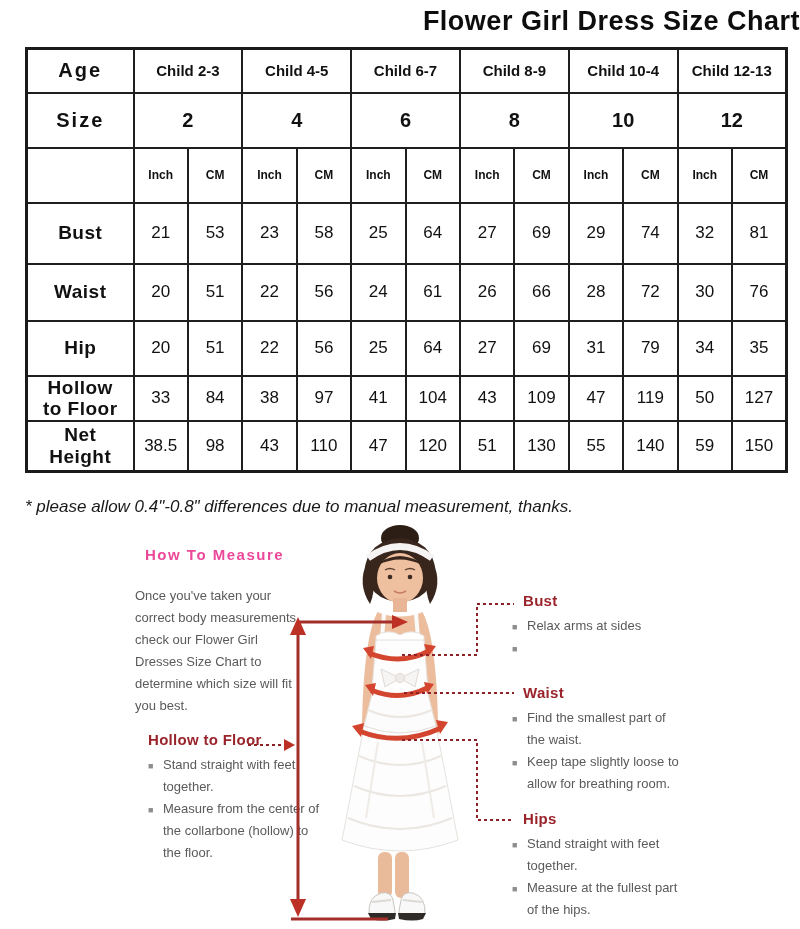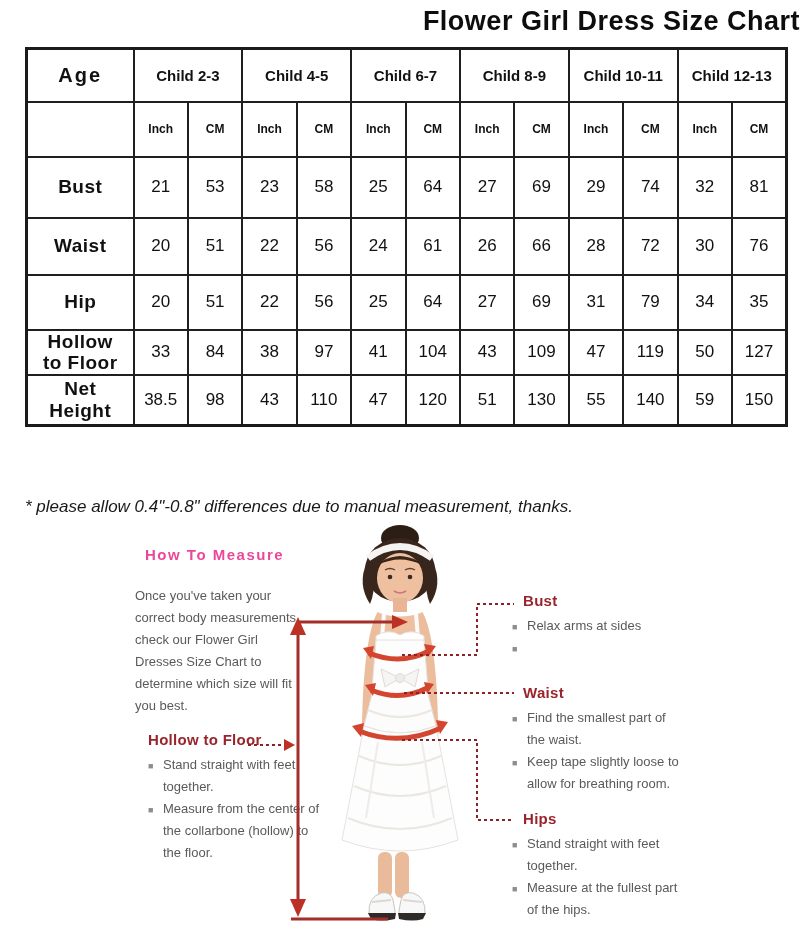--- a/index.html
+++ b/index.html
@@ -45,28 +45,37 @@
 <div class="page">
 
   <div class="title">Flower Girl Dress Size Chart</div>
 
   <table class="size">
     <colgroup>
       <col style="width:107px">
       <col span="12">
     </colgroup>
     <tbody>
-        <tr style="height:53px">
+        <tr style="height:44px">
       <th class="hdr">Age</th>
       <td class="age" colspan="2">Child 2-3</td>
       <td class="age" colspan="2">Child 4-5</td>
       <td class="age" colspan="2">Child 6-7</td>
       <td class="age" colspan="2">Child 8-9</td>
-      <td class="age" colspan="2">Child 10-11</td>
+      <td class="age" colspan="2">Child 10-4</td>
       <td class="age" colspan="2">Child 12-13</td>
+    </tr>
+    <tr style="height:55px">
+      <th class="hdr">Size</th>
+      <td class="size-n" colspan="2">2</td>
+      <td class="size-n" colspan="2">4</td>
+      <td class="size-n" colspan="2">6</td>
+      <td class="size-n" colspan="2">8</td>
+      <td class="size-n" colspan="2">10</td>
+      <td class="size-n" colspan="2">12</td>
     </tr>
     <tr style="height:55px">
       <th></th>
       <td class="unit">Inch</td>
       <td class="unit">CM</td>
       <td class="unit">Inch</td>
       <td class="unit">CM</td>
       <td class="unit">Inch</td>
       <td class="unit">CM</td>
       <td class="unit">Inch</td>

